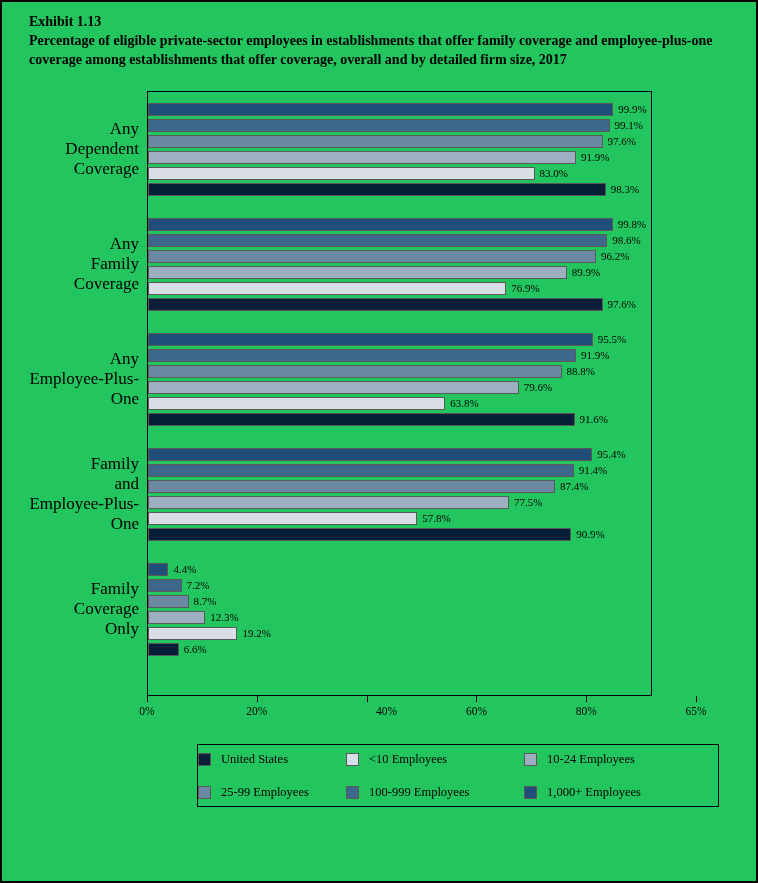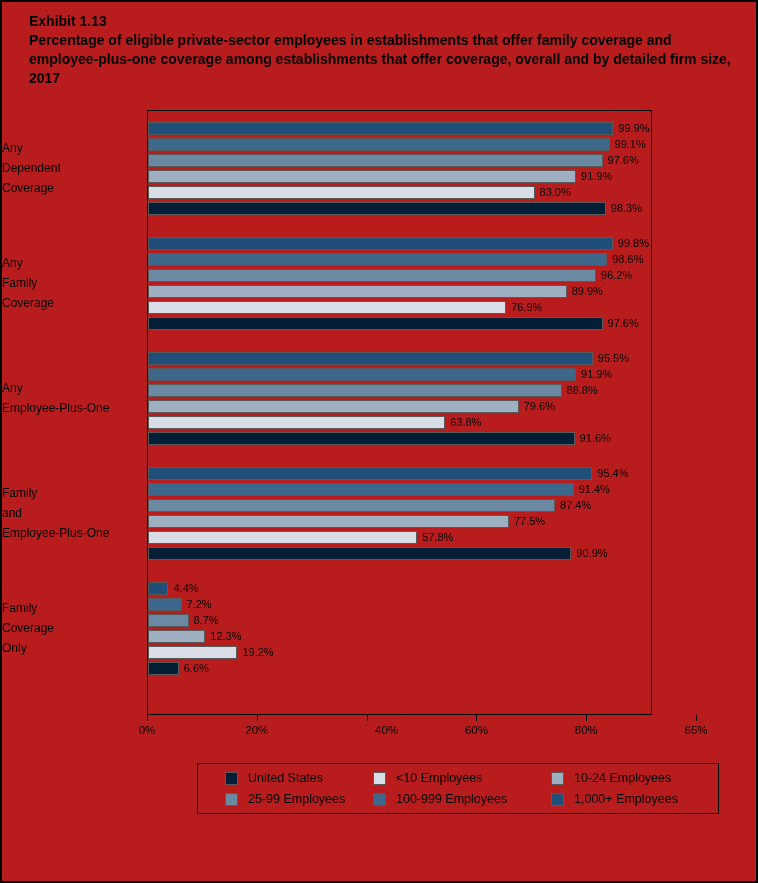--- a/index.html
+++ b/index.html
@@ -5,56 +5,57 @@
   * { box-sizing: border-box; margin: 0; padding: 0; }
   html,body { background:#fff; }
   body {
     width: 758px; height: 883px;
     font-family: "Liberation Sans", sans-serif;
     color: #000;
   }
   .figure {
     width: 758px; height: 883px;
     border: 2px solid #000;
-    background: #b91c1c;
+    background: #22c55e;
     overflow: hidden;
+    font-family: Liberation Serif, serif;
   }
   .title-block {
     margin: 10px 22px 0 27px;
     font-size: 14px; font-weight: bold; line-height: 19px;
     max-width: 707px;
   }
   .chart { position: relative; margin-top: 22px; }
   .plot {
     margin-left: 145px; width: 505px; height: 605px;
     border: 1px solid #000;
     padding-top: 9px;
   }
   .group { height: 96px; margin-bottom: 19px; }
   .bar-row { height: 16px; display: flex; align-items: center; }
   .bar { height: 13px; border: 1px solid #595959; flex: none; }
   .bar-value { font-size: 11px; line-height: 13px; margin-left: 5px; white-space: nowrap; }
   .ylabel {
     position: absolute; left: 0; width: 137px; height: 96px;
     display: flex; flex-direction: column; justify-content: center;
-    font-size: 12px; line-height: 20px;
+    text-align: right; font-size: 17px; line-height: 20px;
     white-space: pre-line;
   }
   .xaxis { position: relative; margin-left: 145px; width: 593px; height: 34px; }
   .tick-mark { position: absolute; top: 0; width: 1px; height: 6px; background: #000; }
   .tick-label {
     position: absolute; top: 9px; transform: translateX(-50%);
     font-size: 11.5px; white-space: nowrap;
   }
   .legend {
     margin: 14px 0 0 195px; width: 522px;
     border: 1px solid #000;
-    padding: 5px 27px;
+    padding: 5px 0;
     display: grid; grid-template-columns: 148px 178px 1fr;
-    row-gap: 3px;
+    row-gap: 15px;
     font-size: 12.5px;
   }
   .legend-item { display: flex; align-items: center; height: 18px; }
   .swatch { width: 13px; height: 13px; border: 1px solid #595959; flex: none; margin-right: 10px; }
   .footer { margin: 13px 25px 0 25px; font-size: 11.5px; line-height: 15.5px; }
   .footer b { font-weight: bold; }
 </style>
 </head>
 <body>
 

